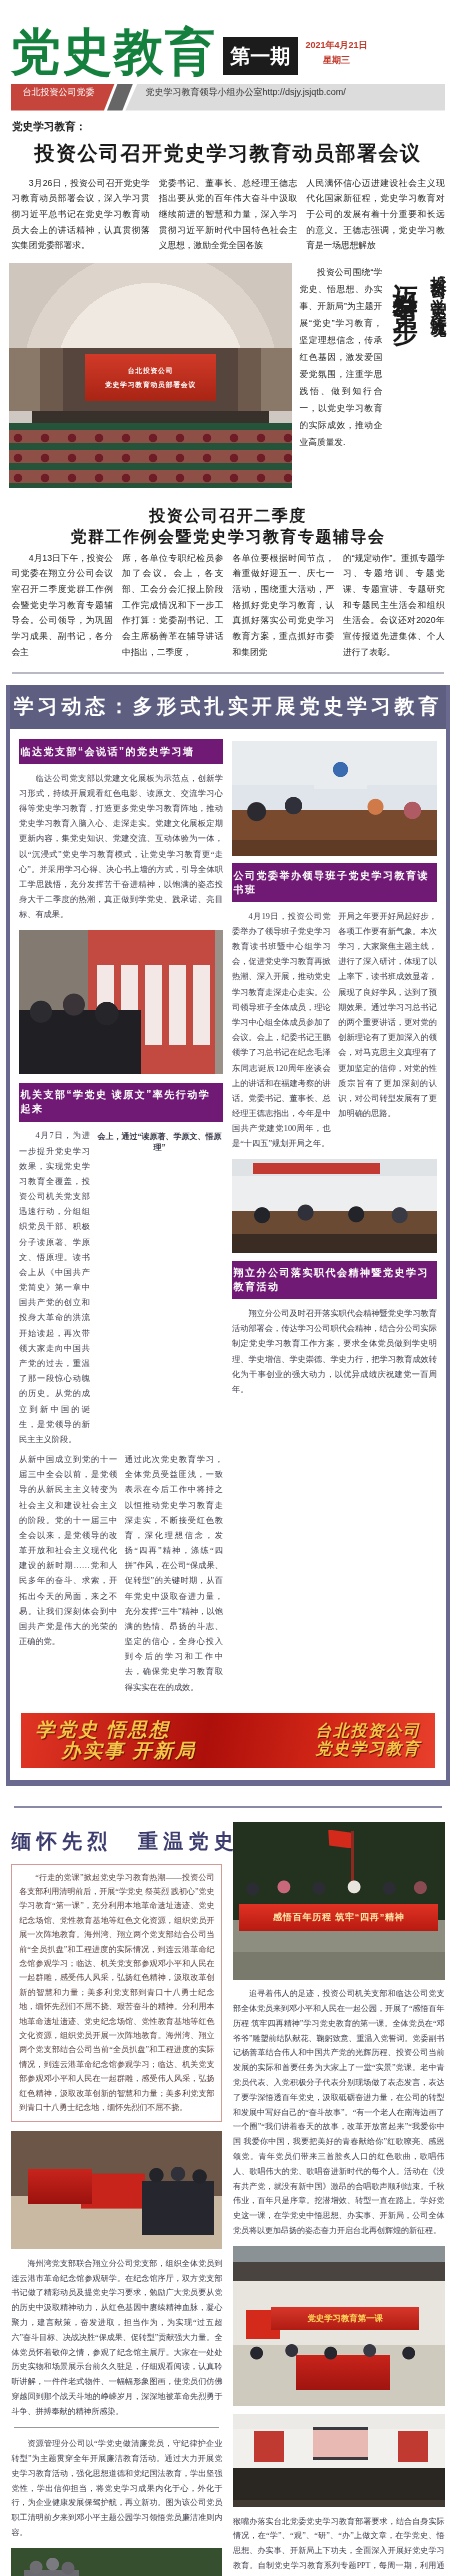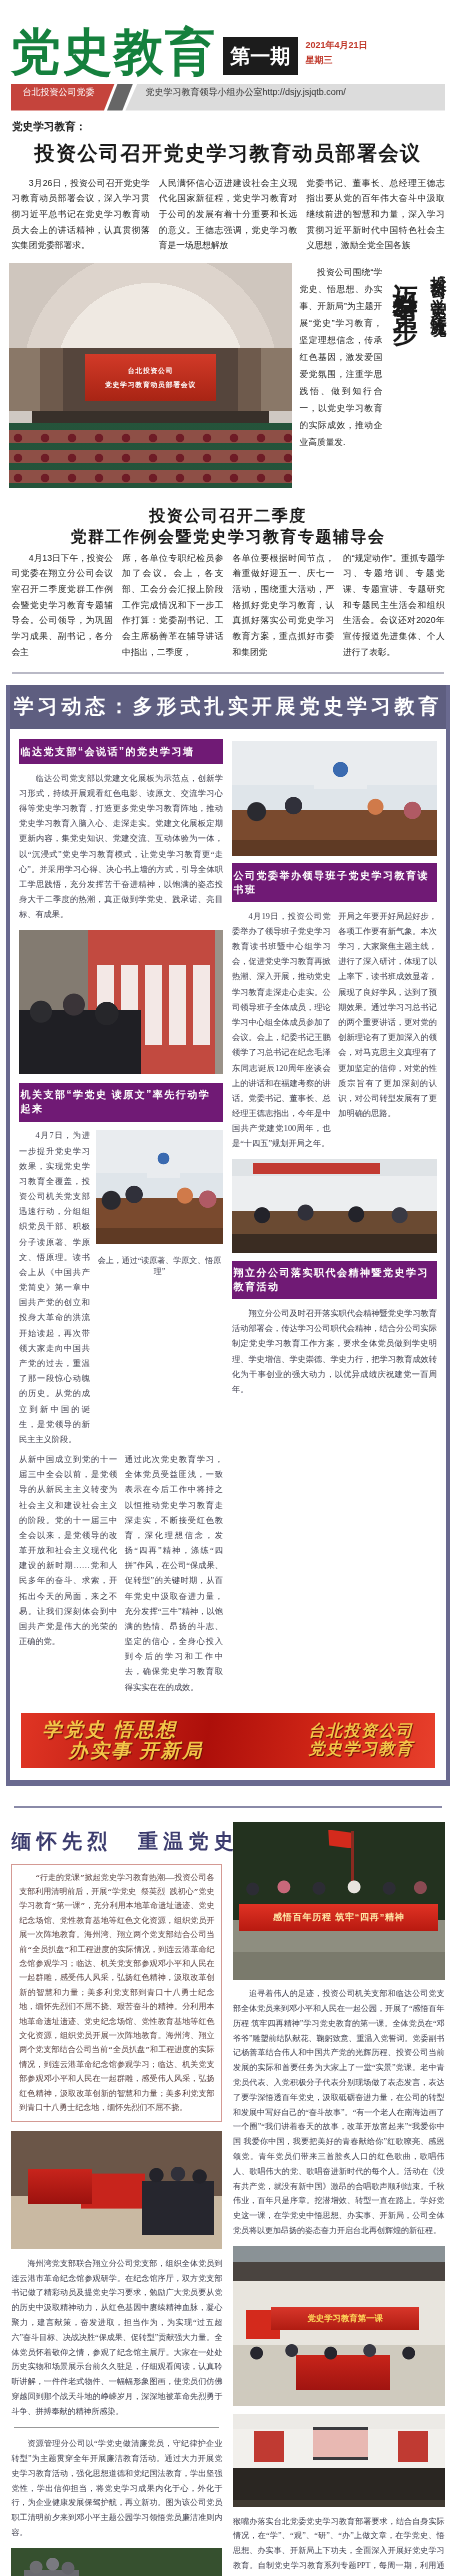--- a/index.html
+++ b/index.html
@@ -2,21 +2,21 @@
 <html style="font-size:12px"><head>
 <meta charset="utf-8">
 <style>
   html,body{margin:0;padding:0;}
   body{width:456px;height:2576px;background:#fff;font-family:"Liberation Sans",sans-serif;color:#222;overflow:hidden;}
   .px{box-sizing:border-box;}
   
   .masthead{display:flex;align-items:flex-end;padding:12px 6px 0 10.6px;height:76px;}
   .paper-title{color:#15803d;font-size:50px;font-weight:900;letter-spacing:1.5px;line-height:.95;white-space:nowrap;}
   .issue-box{background:#1c1c1c;color:#fff;font-size:20px;font-weight:bold;padding:6px 7.6px 4.6px;margin:0 0 1.5px 6px;white-space:nowrap;}
-  .date-block{color:#c0392b;font-weight:bold;font-size:9px;margin:0 0 7.6px 7.6px;line-height:1.7;white-space:nowrap;}
+  .date-block{color:#c0392b;font-weight:bold;font-size:9px;text-align:center;margin:0 0 7.6px 7.6px;line-height:1.7;white-space:nowrap;}
   .banner-row{display:flex;align-items:stretch;height:27px;margin:7.6px 10.6px 0 10.6px;}
   .red-tab{background:#c5443c;color:#fff;font-size:9px;line-height:16.7px;padding:0 20px 0 12px;clip-path:polygon(0 0,100% 0,calc(100% - 10.6px) 100%,0 100%);white-space:nowrap;}
   .gray-tab{background:#666;width:26px;margin-left:-7.6px;clip-path:polygon(10.6px 0,100% 0,calc(100% - 10.6px) 100%,0 100%);}
   .url-bar{background:#dcdcdc;color:#333;flex:1;font-size:9px;line-height:16.7px;padding-left:20px;margin-left:-7.6px;clip-path:polygon(12px 0,100% 0,100% 100%,0 100%);white-space:nowrap;}
   
   .kicker{font-weight:bold;font-size:10.6px;margin:9px 12px 0;}
   .headline1{font-size:20px;font-weight:900;letter-spacing:1.5px;text-align:center;margin:6px 4.6px 9px;color:#1a1a1a;}
   .headline2{font-size:16px;font-weight:900;letter-spacing:1.5px;text-align:center;margin:13.7px 4.6px 1.5px;color:#1a1a1a;line-height:1.35;}
   .colrow{display:flex;gap:9px;margin:3px 11.4px;}
   .colrow .col{flex:1;font-size:8.7px;line-height:1.8;text-align:justify;color:#222;}
@@ -53,32 +53,32 @@
   .ph-wall{height:144px;margin:1.5px 0 9px;background:linear-gradient(90deg,#837b71 0 34%,#c24a40 34% 96%,#9a9288 96%),repeating-linear-gradient(90deg,rgba(255,255,255,.85) 0 12px,rgba(255,255,255,0) 12px 20px);background-blend-mode:normal;}
   .ph-wall::after{content:"";position:absolute;left:0;bottom:0;width:60%;height:62%;background:radial-gradient(circle at 18% 30%,#2c2c30 10.6px,transparent 11.4px),radial-gradient(circle at 45% 22%,#3a3438 10.6px,transparent 11.4px),radial-gradient(circle at 72% 32%,#26262a 11.4px,transparent 12px),linear-gradient(180deg,transparent 0 28%,#1f1f24 28%);}
   .ph-cards{position:absolute;right:6%;top:24%;width:56%;height:56%;background:repeating-linear-gradient(90deg,#f3e8e6 0 16.7px,#c24a40 16.7px 24px),repeating-linear-gradient(180deg,rgba(0,0,0,.08) 0 30px,rgba(0,0,0,0) 30px 33px);}
   .ph-read{height:115px;margin:1.5px 0 7.6px;background:linear-gradient(180deg,#e9ecef 0 38%,#dfe5ea 38% 60%,#7a4a2e 60% 86%,#5f3a24 86%);}
   .ph-read::before{content:"";position:absolute;left:40%;top:8%;width:26%;height:34%;background:radial-gradient(circle,#3a6ab0 22%,#e9ecef 24%);}
   .ph-read::after{content:"";position:absolute;left:0;bottom:0;width:100%;height:52%;background:radial-gradient(circle at 12% 26%,#2a2a30 9px,transparent 10px),radial-gradient(circle at 88% 24%,#b05a64 8.4px,transparent 9px),radial-gradient(circle at 70% 18%,#d07a4a 7.6px,transparent 8.4px),radial-gradient(circle at 30% 16%,#30303a 8.4px,transparent 9px);}
   .ph-meet2{height:94px;margin:1.5px 0 7.6px;background:linear-gradient(180deg,#dfe3e6 0 18%,#eceef0 18% 55%,#6a4a32 55% 80%,#3a2c22 80%);}
   .ph-meet2 .strip{position:absolute;top:4%;left:10%;width:62%;height:12%;background:#c23a32;color:#fff;font-size:5.3px;line-height:1;display:flex;align-items:center;justify-content:center;}
   .ph-meet2::after{content:"";position:absolute;left:6%;bottom:8%;width:88%;height:46%;background:radial-gradient(circle at 10% 30%,#23232a 7.6px,transparent 8.4px),radial-gradient(circle at 34% 24%,#30303a 7.6px,transparent 8.4px),radial-gradient(circle at 62% 28%,#23232a 7.6px,transparent 8.4px),radial-gradient(circle at 86% 30%,#3a3a44 7.6px,transparent 8.4px);}
   
-  .gold-banner{margin:10.6px 10.6px 12px;height:49px;background:linear-gradient(100deg,#e03524,#ad0f0a 45%,#d42818 75%,#e8402c);display:flex;justify-content:space-between;align-items:center;padding:3px 22px;}
+  .gold-banner{margin:10.6px 10.6px 12px;height:49px;background:linear-gradient(100deg,#e03524,#ad0f0a 45%,#d42818 75%,#e8402c);display:flex;justify-content:space-between;align-items:center;padding:3px 15px;}
   .gold-banner .g{color:#f3c548;font-family:"Liberation Serif","DejaVu Serif",serif;font-weight:900;font-style:italic;text-shadow:0.8px 0.8px 0.8px #6a0c08;line-height:1.15;}
   .gl1{font-size:19px;letter-spacing:2.3px;}
   .gl2{font-size:19px;letter-spacing:2.3px;padding-left:26px;}
   .gr{font-size:16px;letter-spacing:1.5px;text-align:right;}
   .divider2{border-top:2.3px solid #8a8aa8;margin:20px 13.7px 0;}
   
   .mem{display:flex;gap:10.6px;margin:13.7px 11.4px 0;}
   .mem-left{width:211px;flex:none;}
   .mem-right{flex:1;}
   .mem-title{font-family:Liberation Mono, monospace;color:#3c3c6e;font-size:20px;font-weight:bold;letter-spacing:5.3px;text-align:center;margin:6px 0 9px;white-space:nowrap;}
-  .red-box{border:0.8px solid #d49a94;padding:6px 6.8px;font-size:8px;line-height:1.8;text-align:justify;color:#553c3c;margin-bottom:9px;font-family:Liberation Mono, monospace;}
+  .red-box{border:0.8px solid #d49a94;padding:6px 6.8px;font-size:8px;line-height:1.8;text-align:justify;color:#553c3c;margin-bottom:9px;}
   .mpara{font-size:8px;line-height:1.85;text-align:justify;color:#3a3a4a;margin:0 0 7.6px;}
   .mini-rule{border-top:0.8px solid #999;margin:3px 3px 9px;}
   .ph-hall{height:118px;margin:0 0 7.6px;background:linear-gradient(180deg,#6b5648 0 55%,#c9b9a2 55%);}
   .ph-hall::before{content:"";position:absolute;left:8%;top:32%;width:30%;height:30%;background:linear-gradient(#c8241c,#9c120e);box-shadow:53px 4.6px 0 #c8241c;}
   .ph-hall::after{content:"";position:absolute;right:4%;top:30%;width:34%;height:58%;background:radial-gradient(circle at 20% 12%,#23232a 6.8px,transparent 7.6px),radial-gradient(circle at 50% 10%,#30303a 6.8px,transparent 7.6px),radial-gradient(circle at 80% 14%,#23232a 6.8px,transparent 7.6px),linear-gradient(180deg,transparent 0 20%,#26262e 20%);}
   .ph-group{height:158px;margin:0 0 7.6px;background:linear-gradient(180deg,#23321f 0 62%,#8e8e80 62% 82%,#7a7a6c 82%);}
   .ph-group .flagpole{position:absolute;left:56%;top:6%;width:2.3px;height:34%;background:#8a2a20;}
   .ph-group .flag{position:absolute;left:45%;top:5%;width:12%;height:12%;background:#d42a1c;clip-path:polygon(0 0,100% 18%,92% 100%,4% 84%);}
   .ph-group .gbanner{position:absolute;left:3%;top:52%;width:94%;height:17%;background:linear-gradient(#e03224,#b81a10);color:#ffe9a8;display:flex;align-items:center;justify-content:center;font-size:9px;font-weight:bold;letter-spacing:0.8px;white-space:nowrap;}
   .ph-group::after{content:"";position:absolute;left:4%;top:34%;width:92%;height:22%;background:radial-gradient(circle at 6% 40%,#2c2c34 6px,transparent 6.8px),radial-gradient(circle at 22% 34%,#c8687a 6px,transparent 6.8px),radial-gradient(circle at 40% 38%,#2c2c34 6px,transparent 6.8px),radial-gradient(circle at 58% 34%,#e8e4de 6px,transparent 6.8px),radial-gradient(circle at 76% 38%,#2c2c34 6px,transparent 6.8px),radial-gradient(circle at 92% 36%,#8a4a52 6px,transparent 6.8px);}
@@ -108,22 +108,22 @@
 <div class="banner-row px">
   <div class="red-tab">台北投资公司党委</div>
   <div class="gray-tab"></div>
   <div class="url-bar">党史学习教育领导小组办公室http://dsjy.jsjqtb.com/</div>
 </div>
 
 <div class="kicker">党史学习教育：</div>
 <div class="headline1">投资公司召开党史学习教育动员部署会议</div>
 <div class="colrow">
   <div class="col ind">3月26日，投资公司召开党史学习教育动员部署会议，深入学习贯彻习近平总书记在党史学习教育动员大会上的讲话精神，认真贯彻落实集团党委部署求。</div>
+  <div class="col">党委书记、董事长、总经理王德志指出要从党的百年伟大奋斗中汲取继续前进的智慧和力量，深入学习贯彻习近平新时代中国特色社会主义思想，激励全党全国各族</div>
   <div class="col">人民满怀信心迈进建设社会主义现代化国家新征程，党史学习教育对于公司的发展有着十分重要和长远的意义。王德志强调，党史学习教育是一场思想解放</div>
-  <div class="col">党委书记、董事长、总经理王德志指出要从党的百年伟大奋斗中汲取继续前进的智慧和力量，深入学习贯彻习近平新时代中国特色社会主义思想，激励全党全国各族</div>
 </div>
 
 <div class="feature px">
   <div class="photo conference">
     <div class="conf-ceiling"></div>
     <div class="conf-wall"></div>
     <div class="conf-screen">
       <span>台北投资公司</span>
       <span>党史学习教育动员部署会议</span>
     </div>
@@ -155,21 +155,21 @@
 
     <div class="dyn-left">
       <div class="sub-banner">临达党支部“会说话”的党史学习墙</div>
       <div class="dpara serif ind">临达公司党支部以党建文化展板为示范点，创新学习形式，持续开展观看红色电影、读原文、交流学习心得等党史学习教育，打造更多党史学习教育阵地，推动党史学习教育入脑入心、走深走实。党建文化展板定期更新内容，集党史知识、党建交流、互动体验为一体，以“沉浸式”党史学习教育模式，让党史学习教育更“走心”。并采用学习心得、决心书上墙的方式，引导全体职工学思践悟，充分发挥苦干奋进精神，以饱满的姿态投身大干二季度的热潮，真正做到学党史、践承诺、亮目标、有成果。</div>
       <div class="photo ph-wall">
           <div class="ph-cards"></div>
         </div>
       <div class="sub-banner">机关支部“学党史 读原文”率先行动学起来</div>
       <div class="row-split">
         <div class="narrow-text serif ind">4月7日，为进一步提升党史学习效果，实现党史学习教育全覆盖，投资公司机关党支部迅速行动，分组组织党员干部、积极分子读原著、学原文、悟原理。读书会上从《中国共产党简史》第一章中国共产党的创立和投身大革命的洪流开始读起，再次带领大家走向中国共产党的过去，重温了那一段惊心动魄的历史。从党的成立到新中国的诞生，是党领导的新民主主义阶段。</div>
-        <div style="flex:1;display:flex;flex-direction:column;">
+        <div style="flex:1;display:flex;flex-direction:row;font-weight:bold;">
           <div class="photo ph-read" style="height:114px;"></div>
           <div class="caption serif">会上，通过“读原著、学原文、悟原理”</div>
         </div>
       </div>
       <div class="two-col serif">
         <div>从新中国成立到党的十一届三中全会以前，是党领导的从新民主主义转变为社会主义和建设社会主义的阶段。党的十一届三中全会以来，是党领导的改革开放和社会主义现代化建设的新时期……党和人民多年的奋斗、求索，开拓出今天的局面，来之不易。让我们深刻体会到中国共产党是伟大的光荣的正确的党。</div>
         <div>通过此次党史教育学习，全体党员受益匪浅，一致表示在今后工作中将持之以恒推动党史学习教育走深走实，不断接受红色教育，深化理想信念，发扬“四再”精神，涤练“四拼”作风，在公司“保成果、促转型”的关键时期，从百年党史中汲取奋进力量，充分发挥“三牛”精神，以饱满的热情、昂扬的斗志、坚定的信心，全身心投入到今后的学习和工作中去，确保党史学习教育取得实实在在的成效。</div>
       </div>
     </div>
 

